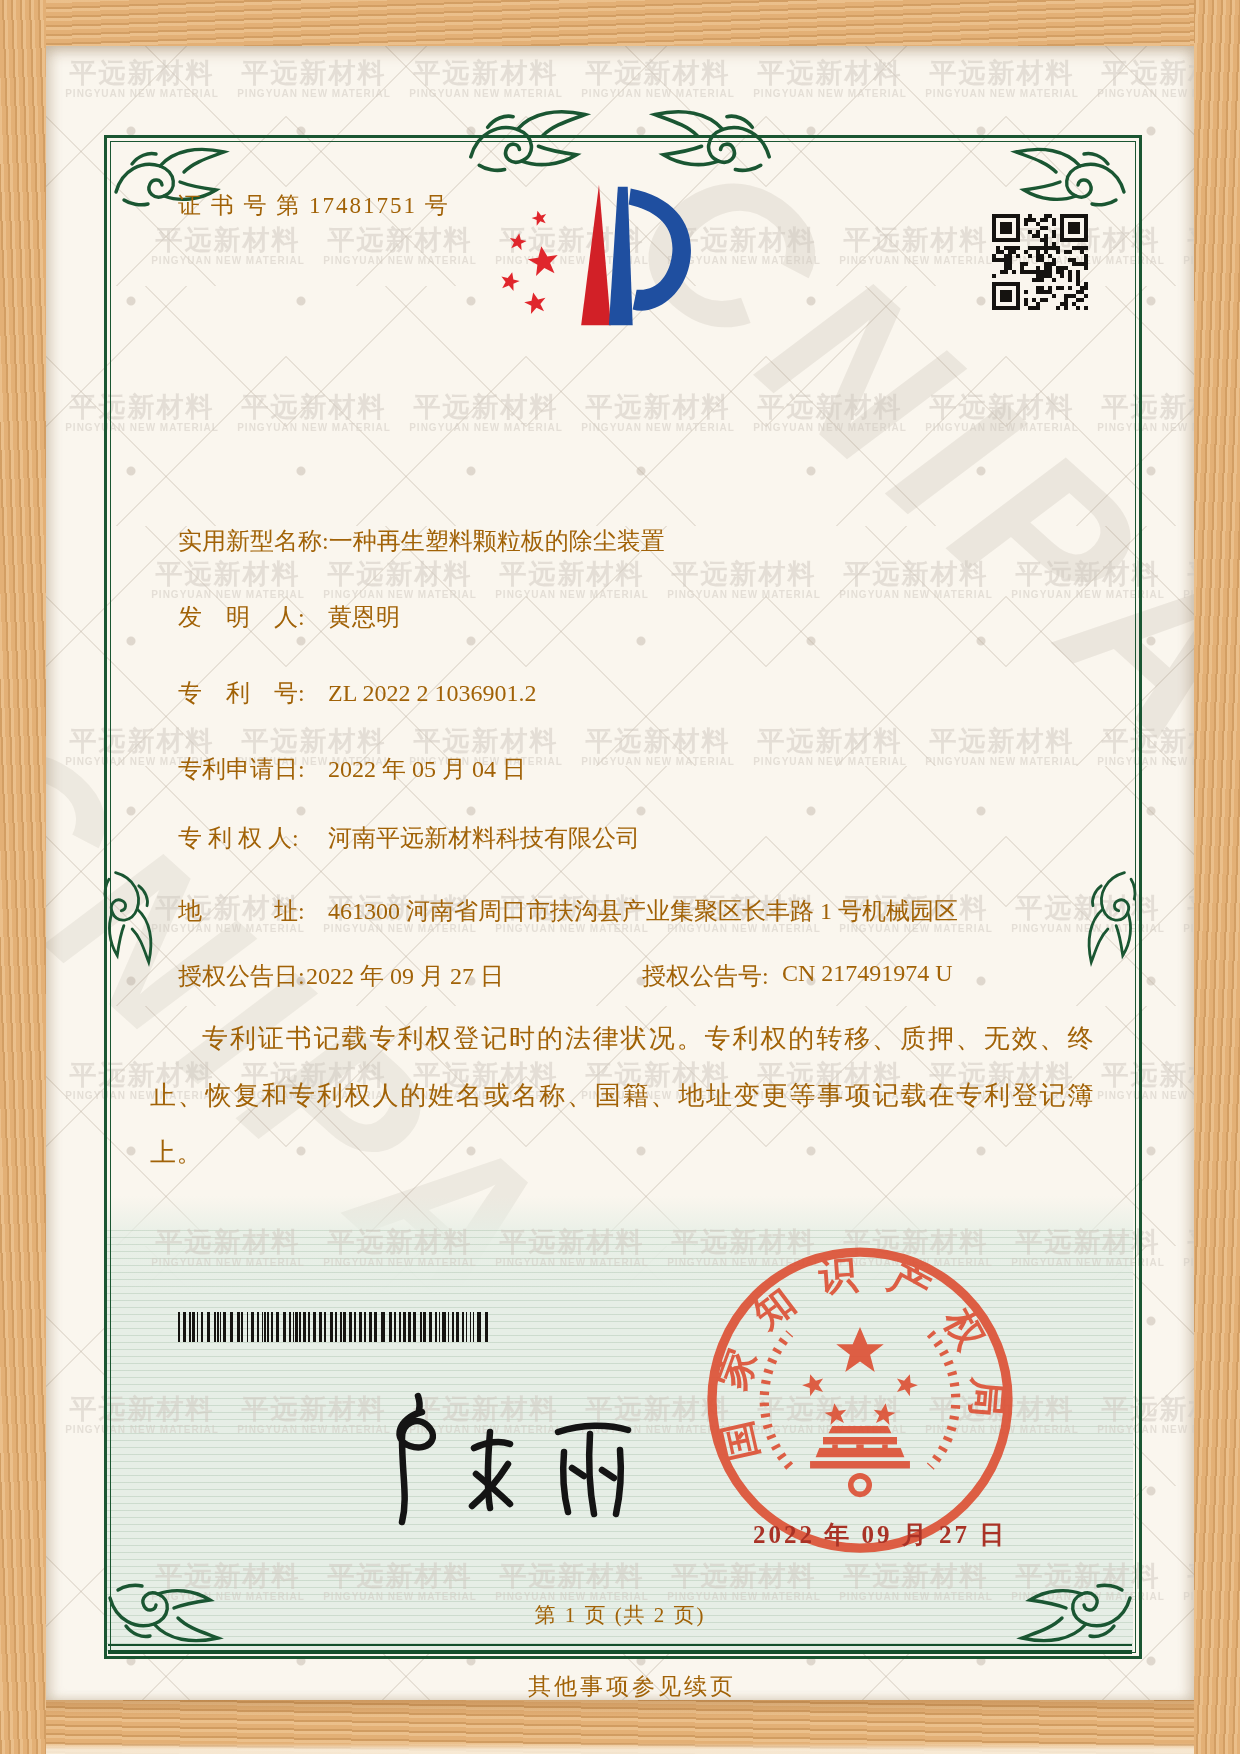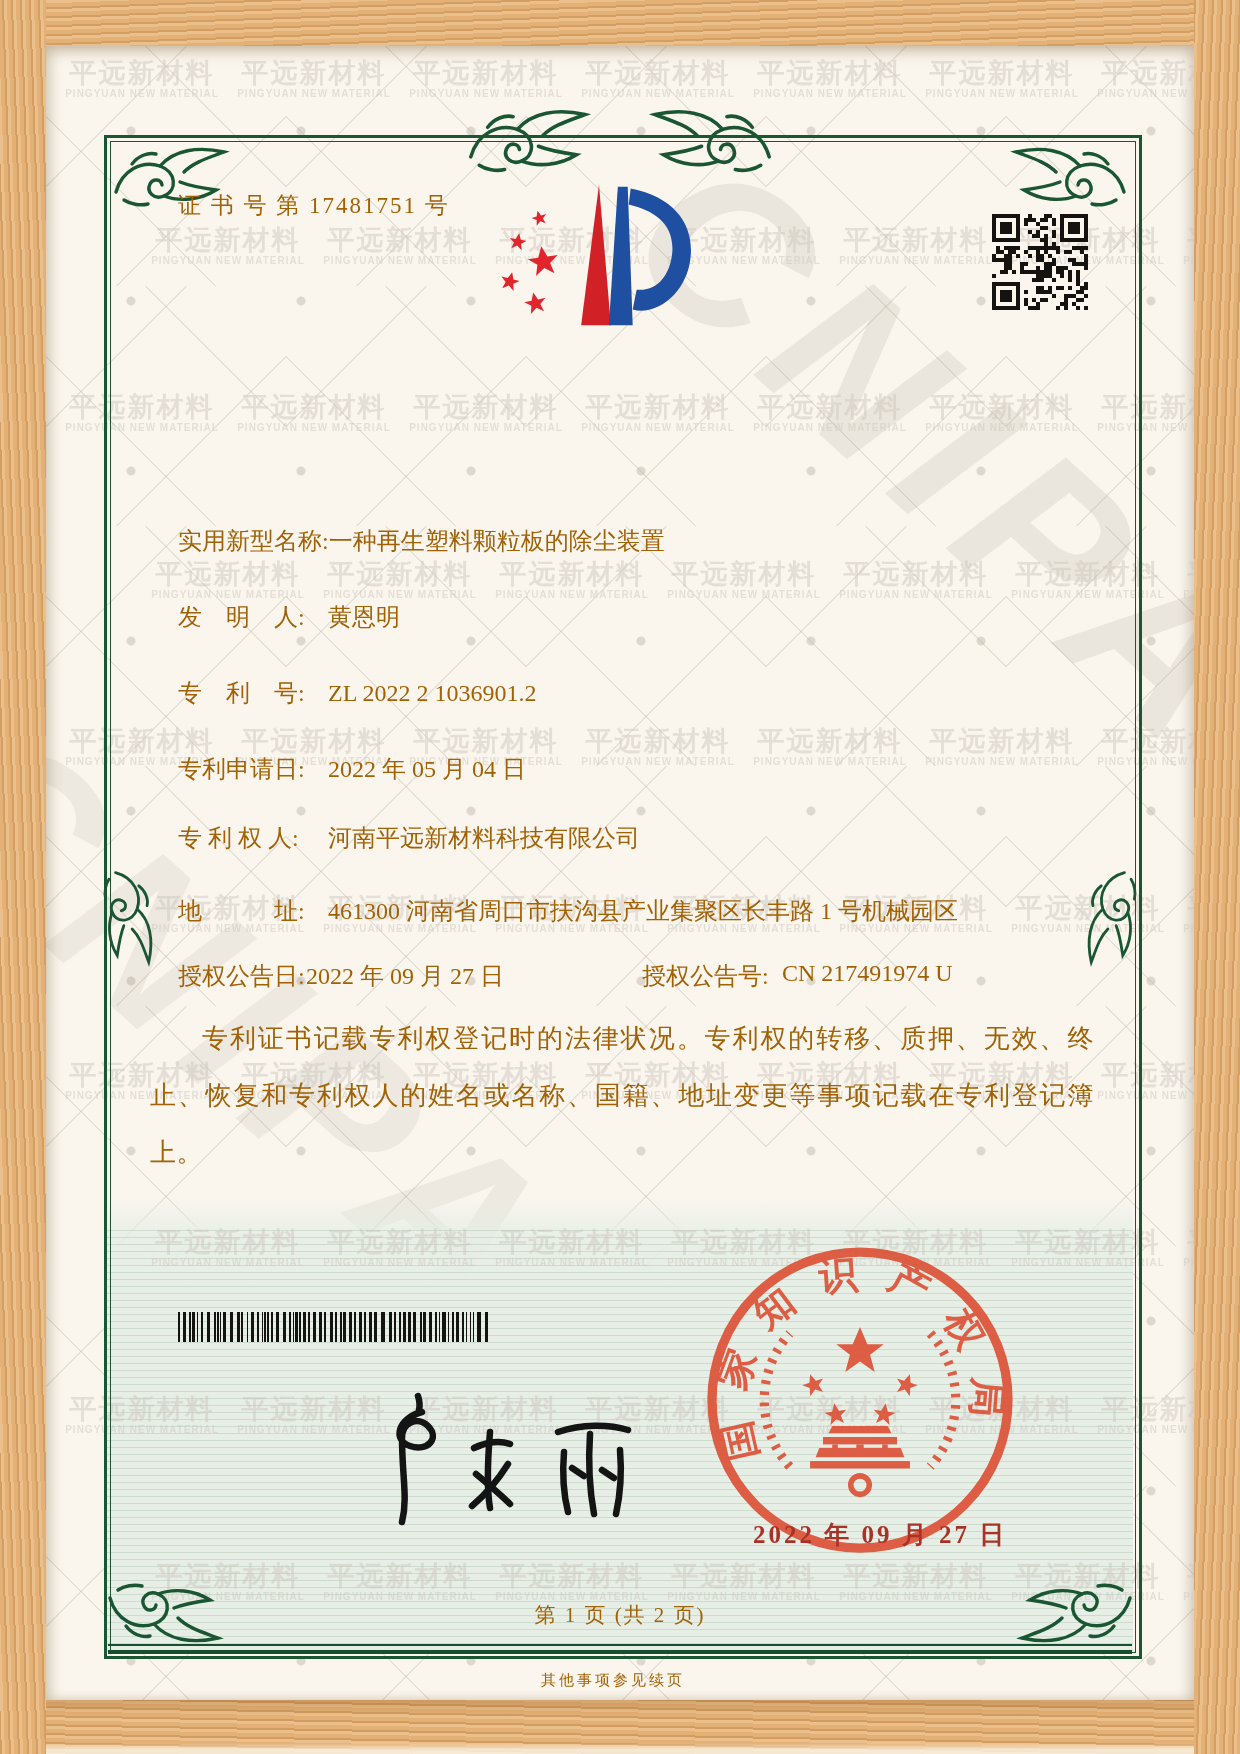--- a/index.html
+++ b/index.html
@@ -58,21 +58,21 @@
   .certno{left:178px;top:190px;font-size:23px;letter-spacing:2px}
   .title{left:104px;top:328px;width:1032px;text-align:center;font-size:54px;font-weight:bold;letter-spacing:13px;color:#232323}
   .frow{left:178px;width:910px;font-size:24px;line-height:38px}
   .flabel{display:inline-block;min-width:150px;vertical-align:top;white-space:pre}
   .fvalue{display:inline-block;max-width:742px;vertical-align:top}
   .grant-l{left:178px;top:960px;font-size:24px}
   .grant-r{left:642px;top:960px;font-size:24px}
   .bodytext{left:150px;top:1010px;width:944px;font-size:26px;line-height:57px;letter-spacing:.5px;text-align:justify}
   .bodytext p{margin:0;text-indent:52px}
   .pageinfo{left:104px;top:1601px;width:1032px;text-align:center;font-size:21px;letter-spacing:2px}
-  .footnote{left:97px;top:1671px;width:1032px;text-align:center;font-size:15px;letter-spacing:3px;z-index:11}
+  .footnote{left:116px;top:1671px;width:1032px;text-align:center;font-size:23px;letter-spacing:3px;z-index:11}
   .signer{left:180px;font-size:26px;font-family:"Liberation Sans","DejaVu Sans",sans-serif;z-index:4;color:#1c1c1c}
 
   .logo{position:absolute;left:488px;top:176px;z-index:4}
   .qr{position:absolute;left:992px;top:214px;z-index:4}
   .barcode{position:absolute;left:178px;top:1312px;z-index:4}
   .autograph{position:absolute;left:362px;top:1386px;z-index:5}
   .sealwrap{position:absolute;left:675px;top:1215px;z-index:5;opacity:.9}
   .sealdate{position:absolute;left:740px;top:1518px;width:280px;text-align:center;z-index:6;
     font-size:25px;letter-spacing:3px;color:#a93226;font-weight:bold}
 </style>

